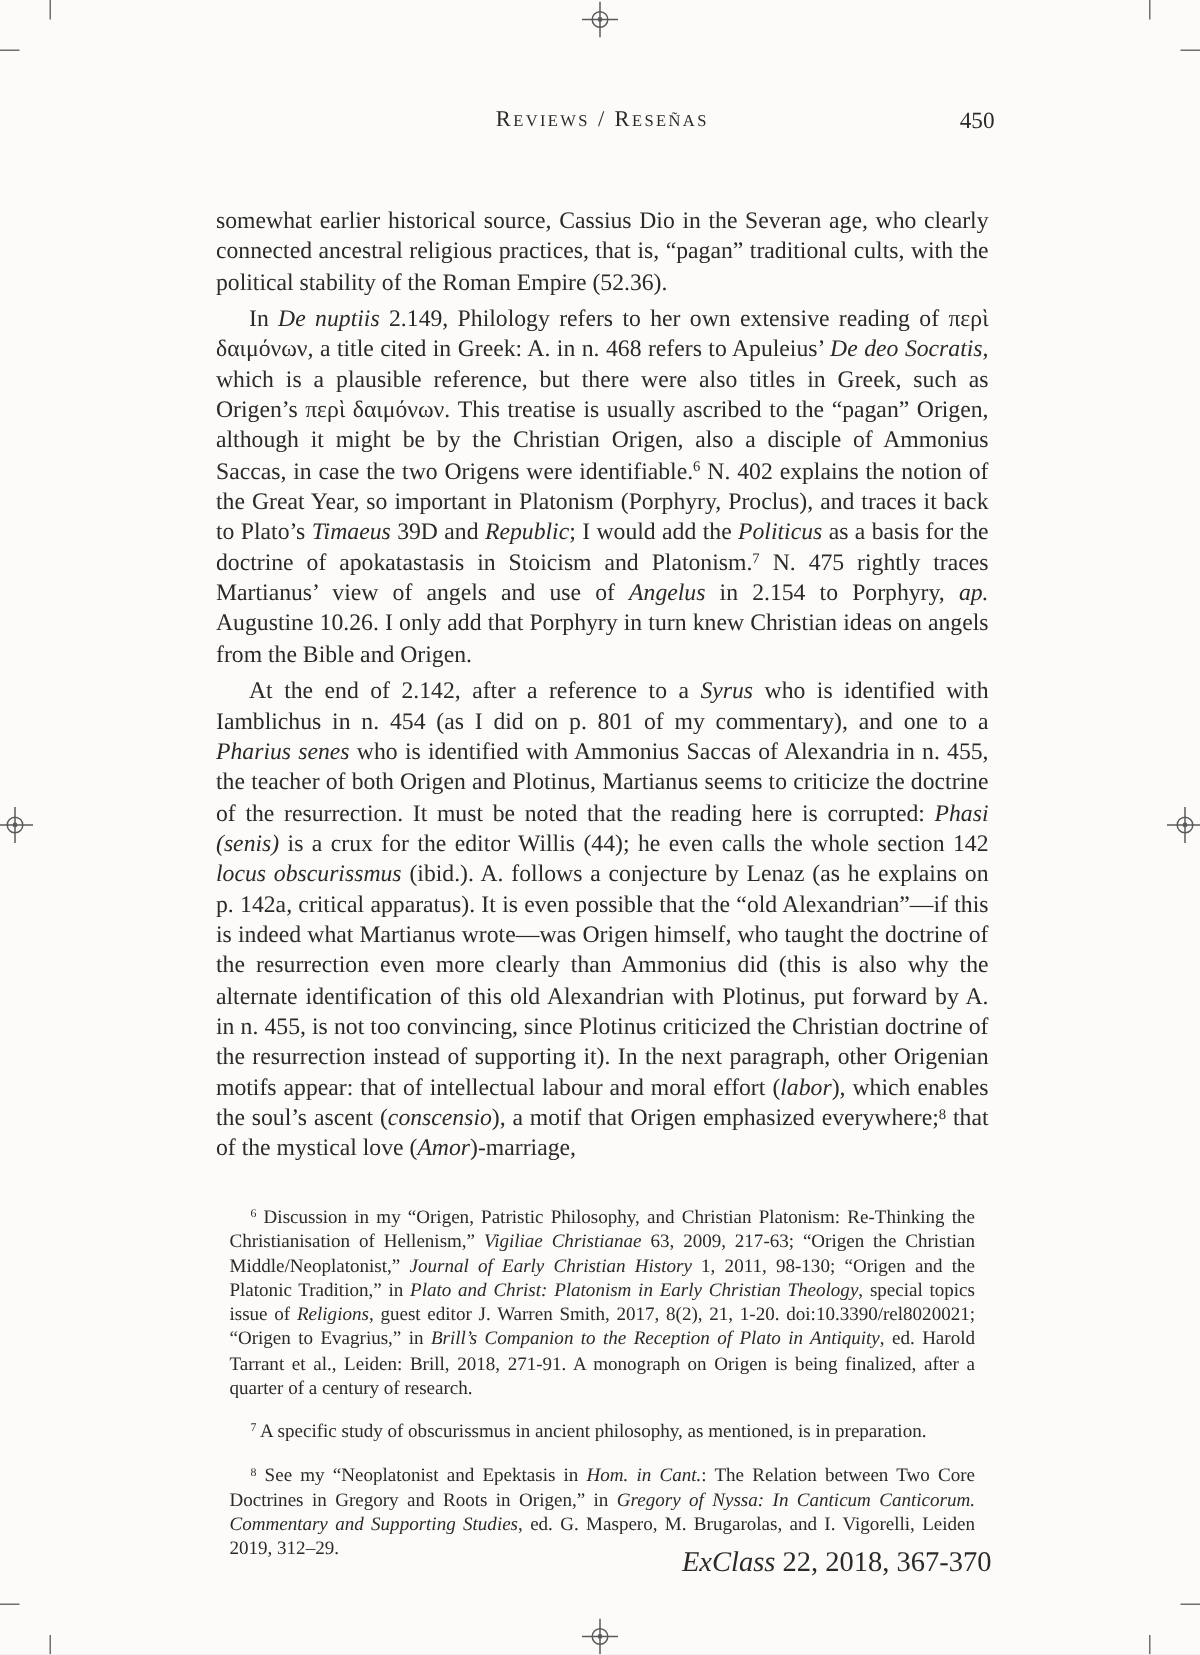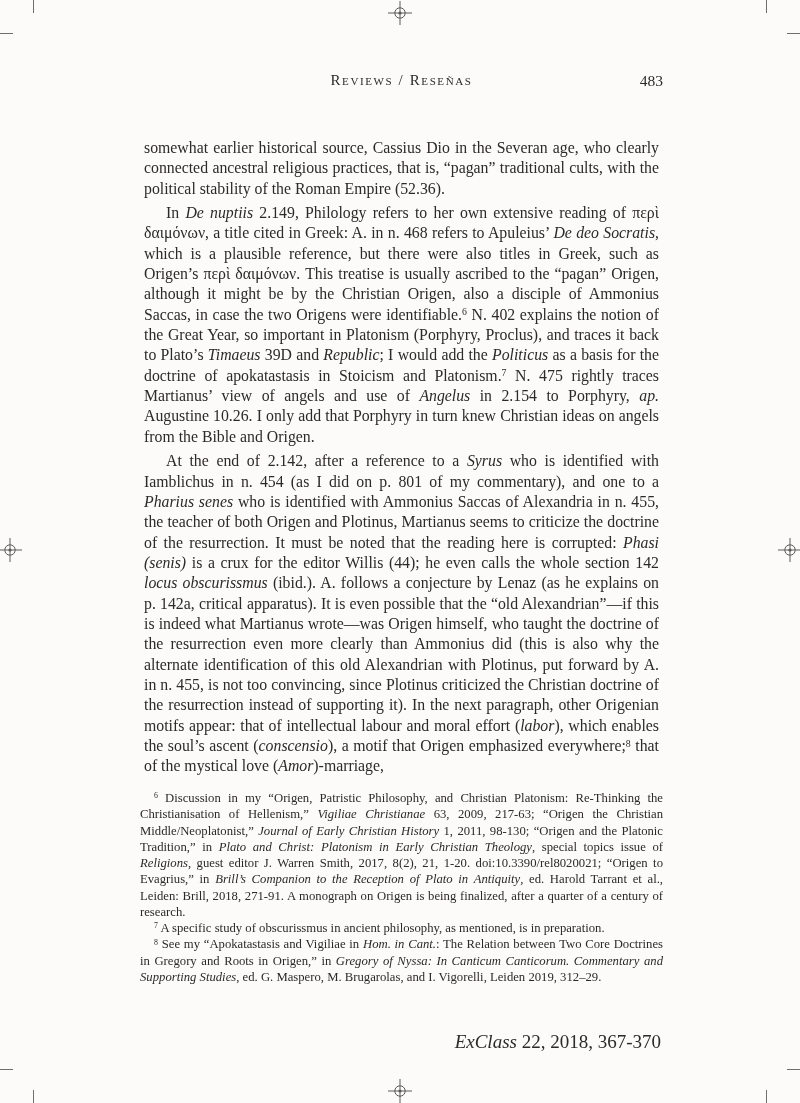--- a/index.html
+++ b/index.html
@@ -52,21 +52,21 @@
   }
 
   
   .footnotes {
     position: absolute;
     left: 140px; top: 790px; width: 523px;
     font-size: 12.7px;
     line-height: 16.25px;
     text-align: justify;
   }
-  .fn { margin: 0; text-indent: 14px; }
+  .fn { margin: 13px; text-indent: 14px; }
 
   
   .footer {
     position: absolute;
     right: 139px; top: 1031px;
     font-size: 19px;
     text-align: right;
   }
 </style>
 </head>
@@ -103,30 +103,30 @@
   <div class="crop v" style="left:766px;top:0"></div>
   <div class="crop v" style="left:33px;top:1090px"></div>
   <div class="crop v" style="left:766px;top:1090px"></div>
   <div class="crop h" style="left:0;top:33px"></div>
   <div class="crop h" style="left:787px;top:33px"></div>
   <div class="crop h" style="left:0;top:1069px"></div>
   <div class="crop h" style="left:787px;top:1069px"></div>
 
   <div class="head">
     <span class="head-title">Reviews / Reseñas</span>
-    <span class="page-num">483</span>
+    <span class="page-num">450</span>
   </div>
 
   <div class="body-text">
     <p class="para"><span>somewhat earlier historical source, Cassius Dio in the Severan age, who clearly connected ancestral religious practices, that is, “pagan” traditional cults, with the political stability of the Roman Empire (52.36).</span></p>
     <p class="para indent"><span>In </span><span class="it">De nuptiis</span><span> 2.149, Philology refers to her own extensive reading of περὶ δαιμόνων, a title cited in Greek: A. in n. 468 refers to Apuleius’ </span><span class="it">De deo Socratis</span><span>, which is a plausible reference, but there were also titles in Greek, such as Origen’s περὶ δαιμόνων. This treatise is usually ascribed to the “pagan” Origen, although it might be by the Christian Origen, also a disciple of Ammonius Saccas, in case the two Origens were identifiable.</span><sup>6</sup><span> N. 402 explains the notion of the Great Year, so important in Platonism (Porphyry, Proclus), and traces it back to Plato’s </span><span class="it">Timaeus</span><span> 39D and </span><span class="it">Republic</span><span>; I would add the </span><span class="it">Politicus</span><span> as a basis for the doctrine of apokatastasis in Stoicism and Platonism.</span><sup>7</sup><span> N. 475 rightly traces Martianus’ view of angels and use of </span><span class="it">Angelus</span><span> in 2.154 to Porphyry, </span><span class="it">ap.</span><span> Augustine 10.26. I only add that Porphyry in turn knew Christian ideas on angels from the Bible and Origen.</span></p>
     <p class="para indent"><span>At the end of 2.142, after a reference to a </span><span class="it">Syrus</span><span> who is identified with Iamblichus in n. 454 (as I did on p. 801 of my commentary), and one to a </span><span class="it">Pharius senes</span><span> who is identified with Ammonius Saccas of Alexandria in n. 455, the teacher of both Origen and Plotinus, Martianus seems to criticize the doctrine of the resurrection. It must be noted that the reading here is corrupted: </span><span class="it">Phasi (senis)</span><span> is a crux for the editor Willis (44); he even calls the whole section 142 </span><span class="it">locus obscurissmus</span><span> (ibid.). A. follows a conjecture by Lenaz (as he explains on p. 142a, critical apparatus). It is even possible that the “old Alexandrian”—if this is indeed what Martianus wrote—was Origen himself, who taught the doctrine of the resurrection even more clearly than Ammonius did (this is also why the alternate identification of this old Alexandrian with Plotinus, put forward by A. in n. 455, is not too convincing, since Plotinus criticized the Christian doctrine of the resurrection instead of supporting it). In the next paragraph, other Origenian motifs appear: that of intellectual labour and moral effort (</span><span class="it">labor</span><span>), which enables the soul’s ascent (</span><span class="it">conscensio</span><span>), a motif that Origen emphasized everywhere;</span><sup>8</sup><span> that of the mystical love (</span><span class="it">Amor</span><span>)-marriage,</span></p>
   </div>
 
   <div class="footnotes">
     <p class="fn"><sup>6</sup><span> Discussion in my “Origen, Patristic Philosophy, and Christian Platonism: Re-Thinking the Christianisation of Hellenism,” </span><span class="it">Vigiliae Christianae</span><span> 63, 2009, 217-63; “Origen the Christian Middle/Neoplatonist,” </span><span class="it">Journal of Early Christian History</span><span> 1, 2011, 98-130; “Origen and the Platonic Tradition,” in </span><span class="it">Plato and Christ: Platonism in Early Christian Theology</span><span>, special topics issue of </span><span class="it">Religions</span><span>, guest editor J. Warren Smith, 2017, 8(2), 21, 1-20. doi:10.3390/rel8020021; “Origen to Evagrius,” in </span><span class="it">Brill’s Companion to the Reception of Plato in Antiquity</span><span>, ed. Harold Tarrant et al., Leiden: Brill, 2018, 271-91. A monograph on Origen is being finalized, after a quarter of a century of research.</span></p>
     <p class="fn"><sup>7</sup><span> A specific study of obscurissmus in ancient philosophy, as mentioned, is in preparation.</span></p>
-    <p class="fn"><sup>8</sup><span> See my “Apokatastasis and Vigiliae in </span><span class="it">Hom. in Cant.</span><span>: The Relation between Two Core Doctrines in Gregory and Roots in Origen,” in </span><span class="it">Gregory of Nyssa: In Canticum Canticorum. Commentary and Supporting Studies</span><span>, ed. G. Maspero, M. Brugarolas, and I. Vigorelli, Leiden 2019, 312–29.</span></p>
+    <p class="fn"><sup>8</sup><span> See my “Neoplatonist and Epektasis in </span><span class="it">Hom. in Cant.</span><span>: The Relation between Two Core Doctrines in Gregory and Roots in Origen,” in </span><span class="it">Gregory of Nyssa: In Canticum Canticorum. Commentary and Supporting Studies</span><span>, ed. G. Maspero, M. Brugarolas, and I. Vigorelli, Leiden 2019, 312–29.</span></p>
   </div>
 
   <div class="footer"><span class="it">ExClass</span><span> 22, 2018, 367-370</span></div>
 
 </div>
 
 </body></html>

